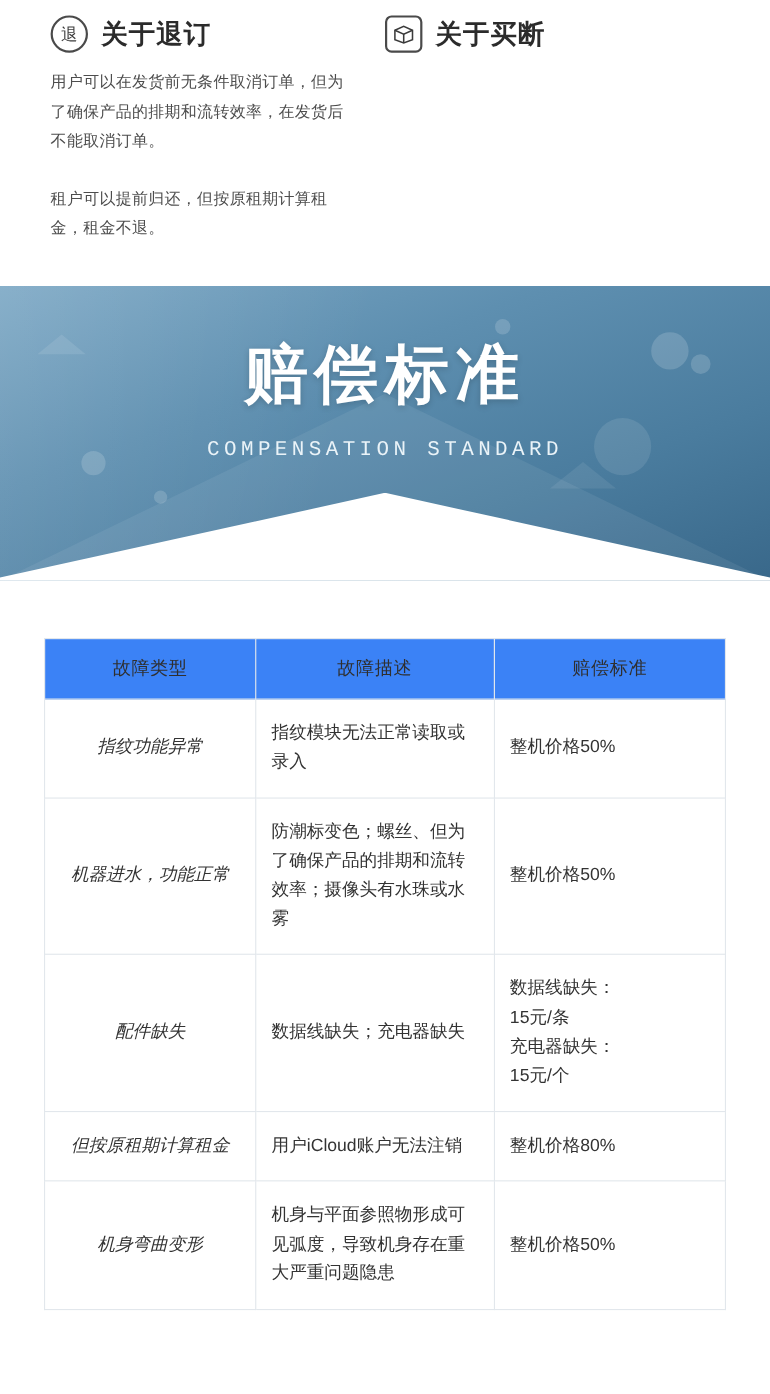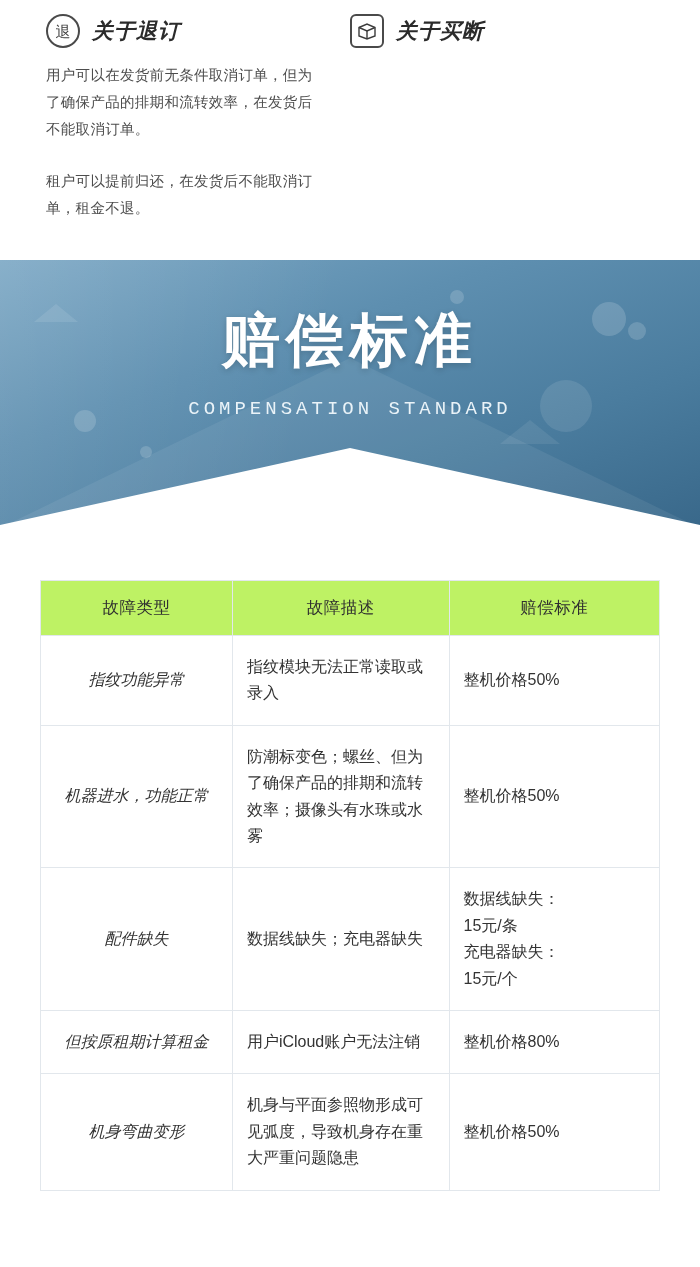--- a/index.html
+++ b/index.html
@@ -48,25 +48,24 @@
   }
   .info-icon.circle { border-radius: 50%; }
   .info-icon svg { display: block; }
   .info-icon .glyph {
     font-size: 15px;
     color: #3b3b3b;
     line-height: 1;
     font-family: "Liberation Sans", sans-serif;
   }
   .info-title {
-    font-size: 21px;
+    font-size: 24px;
     font-weight: bold;
     color: #2b2b2b;
     letter-spacing: 1px;
-    font-style: italic;
   }
   .info-body {
     font-size: 14.5px;
     line-height: 1.85;
     color: #4d4d4d;
     letter-spacing: 0.3px;
   }
 
   
   .banner {
@@ -148,21 +147,21 @@
   
   .table-wrap {
     padding: 52px 40px 0 40px;
   }
   table.comp {
     width: 100%;
     border-collapse: collapse;
     table-layout: fixed;
   }
   table.comp th {
-    background: #bef264;
+    background: #3b82f6;
     font-size: 16.5px;
     font-weight: normal;
     color: #2f2f2f;
     padding: 16px 10px;
     border: 1px solid #e2e7ec;
     text-align: center;
     letter-spacing: 0.5px;
   }
   table.comp td {
     border: 1px solid #e2e7ec;
@@ -205,21 +204,21 @@
               <path d="M2 5.5 L10 2 L18 5.5 L18 14 L10 17 L2 14 Z"></path>
               <path d="M2 5.5 L10 9 L18 5.5"></path>
               <path d="M10 9 L10 17"></path>
             </svg>
           </div>
           <div class="info-title">关于买断</div>
         </div>
       </div>
 
       <div class="info-item">
-        <div class="info-body">租户可以提前归还，在发货后不能取消订单，租金不退。</div>
+        <div class="info-body">租户可以提前归还，但按原租期计算租金，租金不退。</div>
       </div>
 
     </div>
   </div>
 
   <div class="banner">
     <div class="banner-wedge"></div>
     <div class="bubbles">
       <div class="bub" style="left:592px; top:42px; width:34px; height:34px;"></div>
       <div class="bub" style="left:628px; top:62px; width:18px; height:18px;"></div>

